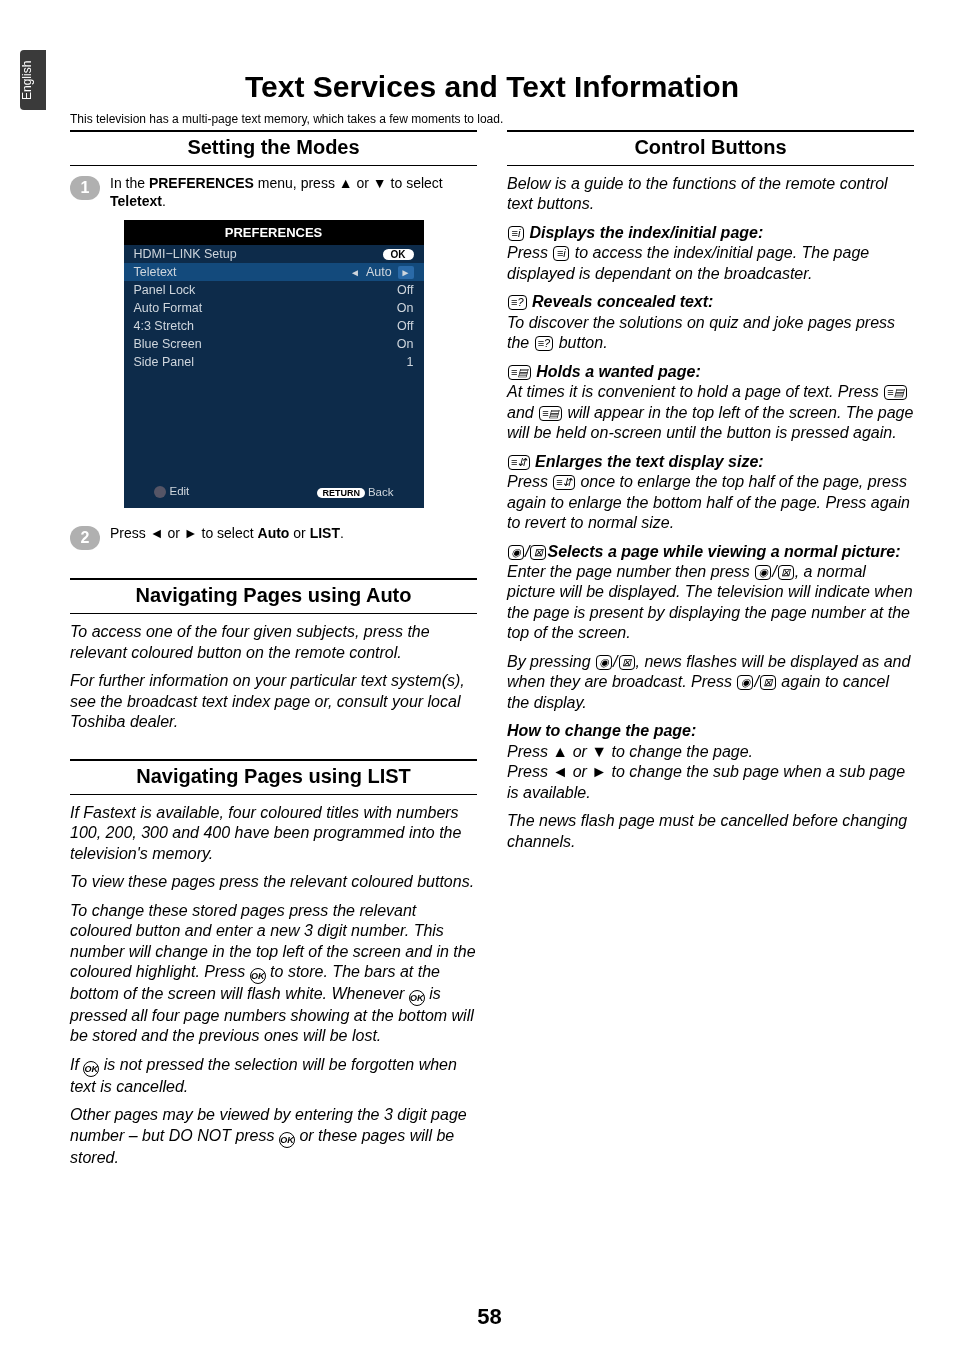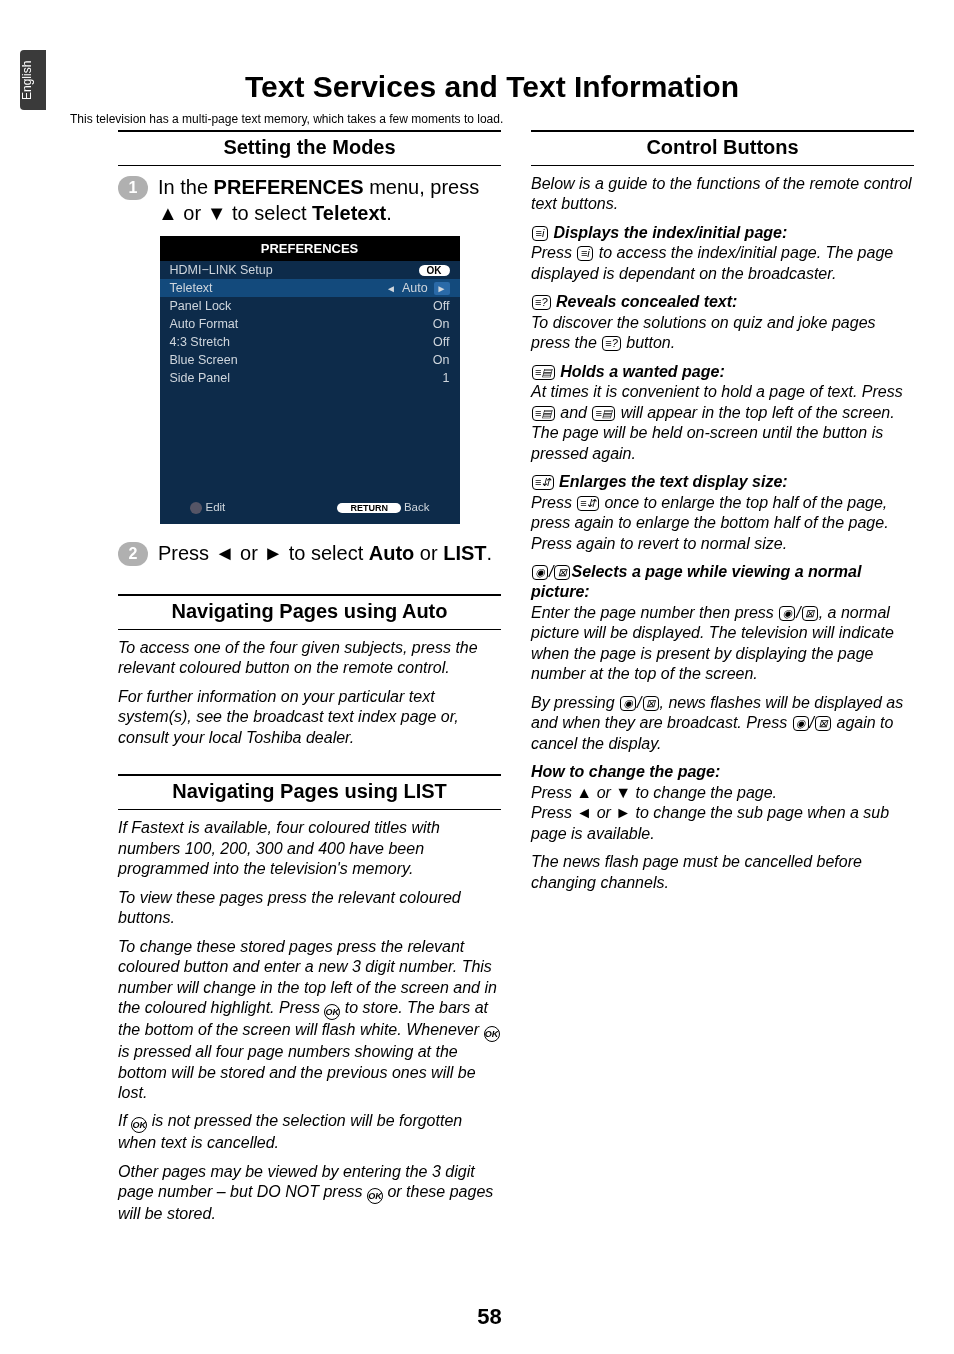--- a/index.html
+++ b/index.html
@@ -1,41 +1,41 @@
 <!DOCTYPE html>
 <html><head>
 <meta charset="utf-8">
 <style>
   * { box-sizing: border-box; margin: 0; padding: 0; }
   html, body { width: 954px; height: 1354px; font-family: Arial, Helvetica, sans-serif; background: #fff; color: #000; }
   .page { position: relative; width: 954px; height: 1354px; padding: 60px 40px 20px 70px; }
   .lang-tab { position: absolute; left: 20px; top: 50px; width: 26px; height: 60px; background: #3a3a3a; color: #fff; writing-mode: vertical-rl; transform: rotate(180deg); text-align: center; font-size: 12px; padding: 6px 0; border-radius: 0 4px 4px 0; }
   .main-title { font-size: 30px; font-weight: bold; text-align: center; margin: 10px 0 8px 0; }
   .intro { font-size: 12px; margin-bottom: 4px; }
-  .columns { display: flex; gap: 30px; margin-left: 48px; }
+  .columns { display: flex; gap: 30px; }
   .col { flex: 1; min-width: 0; }
   .section-title { font-size: 20px; font-weight: bold; text-align: center; margin: 4px 0 6px 0; }
   .section-rule-top { border: none; border-top: 2px solid #000; }
   .section-rule-bot { border: none; border-top: 1px solid #000; margin-bottom: 8px; }
   .step-row { display: flex; align-items: flex-start; gap: 10px; margin-bottom: 10px; }
   .step-badge { flex: 0 0 30px; height: 24px; background: #b0b0b0; border-radius: 12px; color: #fff; font-weight: bold; font-size: 16px; display: flex; align-items: center; justify-content: center; margin-top: 2px; }
-  .step-text { font-size: 20px; line-height: 1.3; }
+  .step-text { font-size: 14px; line-height: 1.3; }
   .step-text b { font-weight: bold; }
   .osd { margin: 10px auto 16px auto; width: 300px; background: #0d2b4a; color: #cfd6dd; font-family: Arial, sans-serif; font-size: 12.5px; padding-bottom: 6px; }
   .osd-title { background: #000; color: #fff; text-align: center; font-weight: bold; font-size: 13px; padding: 5px 0; }
   .osd-row { display: flex; justify-content: space-between; align-items: center; padding: 2px 10px; }
   .osd-row.ok .ok-pill { background: #fff; color: #000; border-radius: 9px; padding: 0 8px; font-size: 10px; font-weight: bold; }
   .osd-row.sel { background: #134a7c; }
   .osd-row.sel .val { display: inline-flex; align-items: center; gap: 6px; }
   .osd-row.sel .arrow { font-size: 10px; }
   .osd-row.sel .arrow.right { background: #2a6aa8; padding: 1px 3px; border-radius: 2px; }
   .osd-spacer { height: 110px; }
   .osd-footer { display: flex; justify-content: space-between; gap: 40px; padding: 4px 30px; font-size: 11.5px; align-items: center; }
   .osd-footer .dot { width: 12px; height: 12px; border-radius: 50%; background: #556; display: inline-block; margin-right: 4px; vertical-align: middle; }
-  .osd-footer .ret-pill { background: #fff; color: #000; border-radius: 8px; padding: 0 13px; font-size: 9px; font-weight: bold; margin-right: 3px; }
+  .osd-footer .ret-pill { background: #fff; color: #000; border-radius: 8px; padding: 0 5px; font-size: 9px; font-weight: bold; margin-right: 3px; }
   .para { font-size: 16px; line-height: 1.28; margin-bottom: 8px; font-style: italic; }
   .subhead-b { font-size: 16px; font-weight: bold; display: inline; }
   .glyph-box { display: inline-block; border: 1.4px solid #000; border-radius: 4px; font-size: 11px; line-height: 1; padding: 1px 2px; vertical-align: 1px; margin: 0 1px; min-width: 16px; text-align: center; }
   .glyph-ok { display: inline-block; border: 1.4px solid #000; border-radius: 50%; font-size: 9px; font-weight: bold; line-height: 14px; width: 16px; height: 16px; text-align: center; vertical-align: -2px; }
   .page-num { position: absolute; bottom: 24px; left: 0; right: 0; text-align: center; font-size: 22px; font-weight: bold; margin-left: 25px; }
 </style>
 </head>
 <body>
 
 <div class="page">

